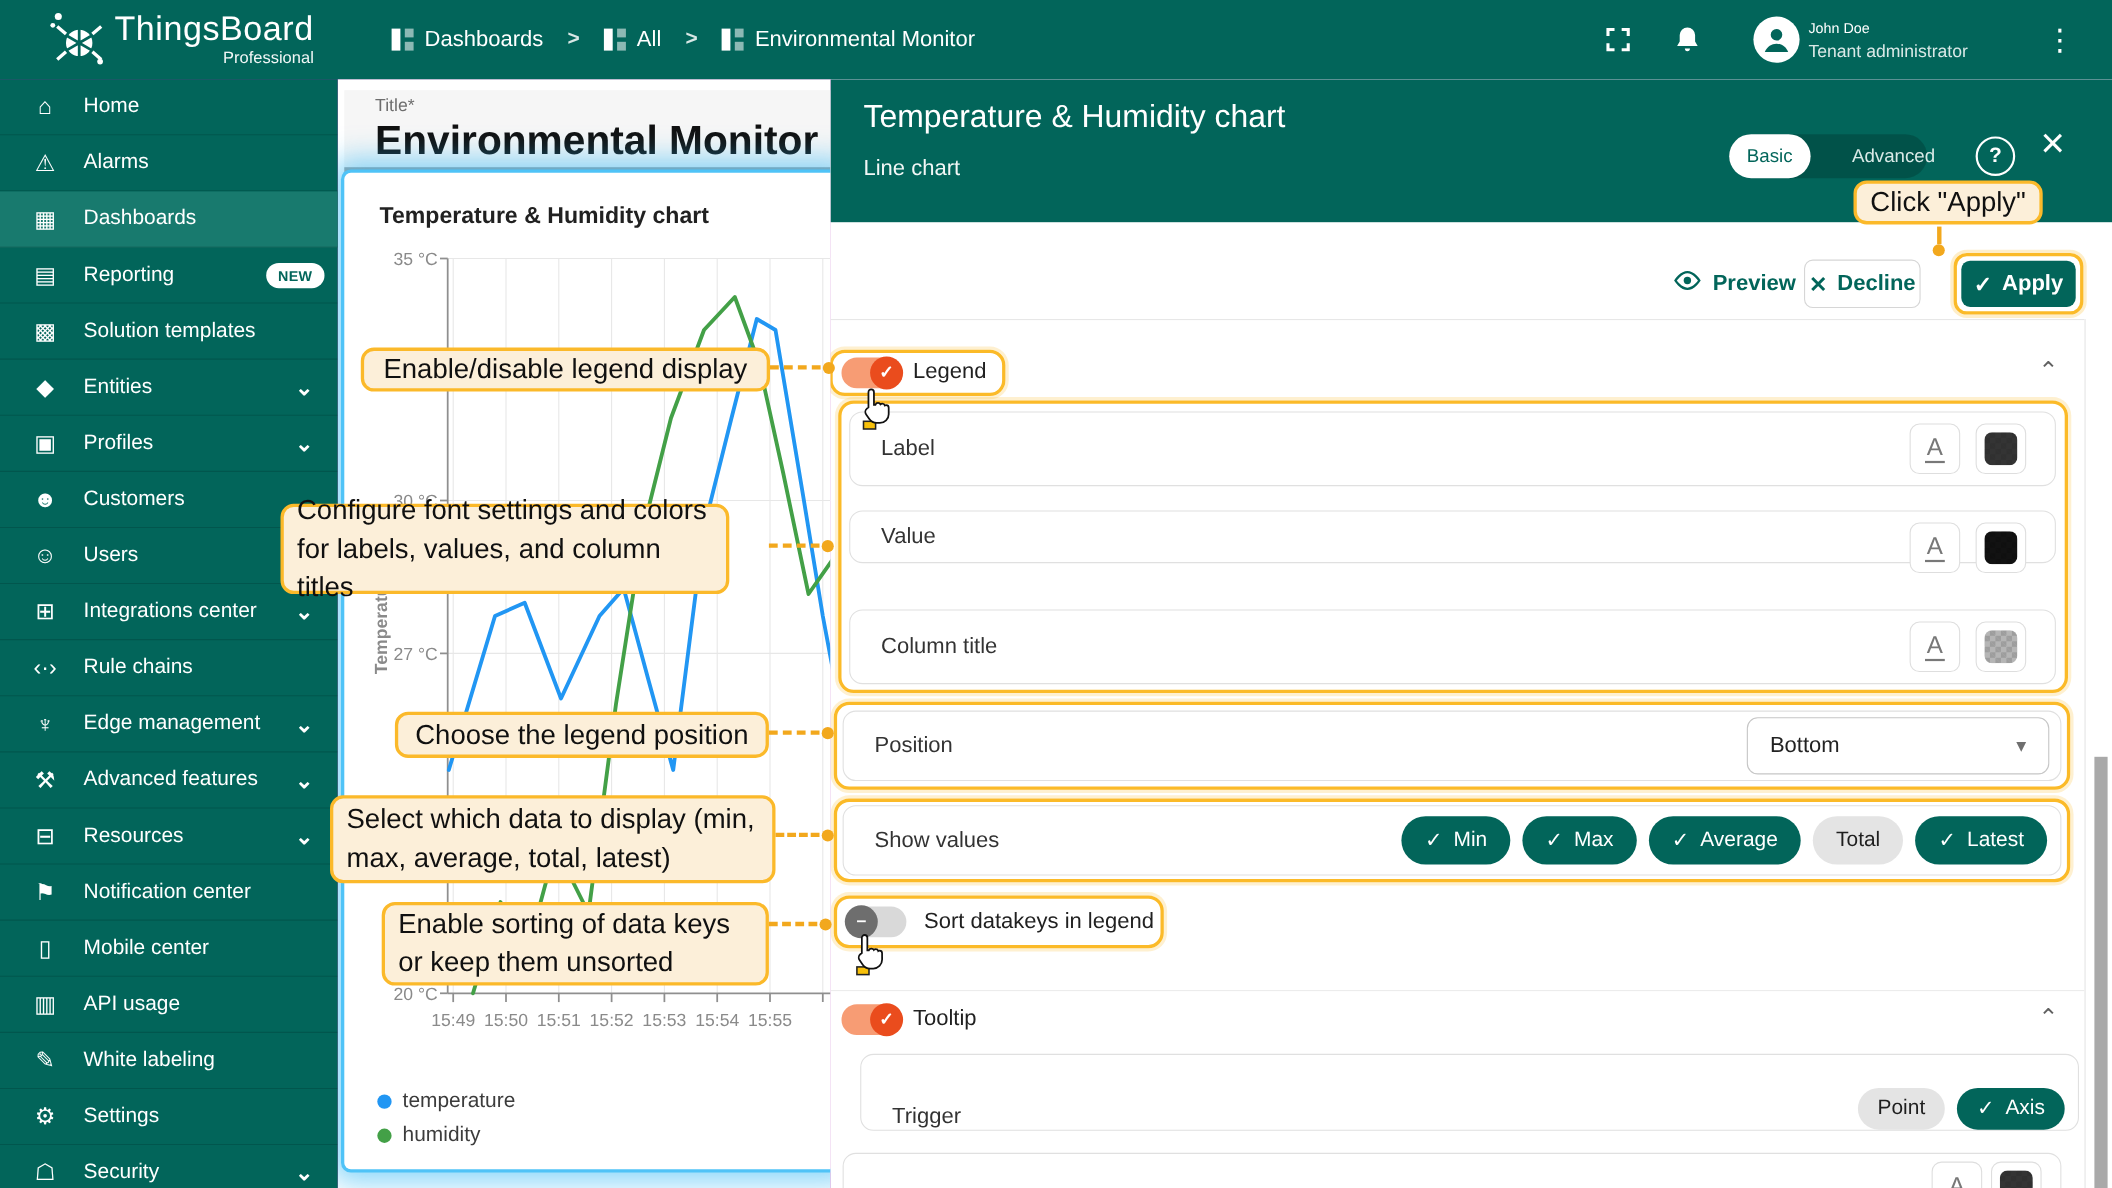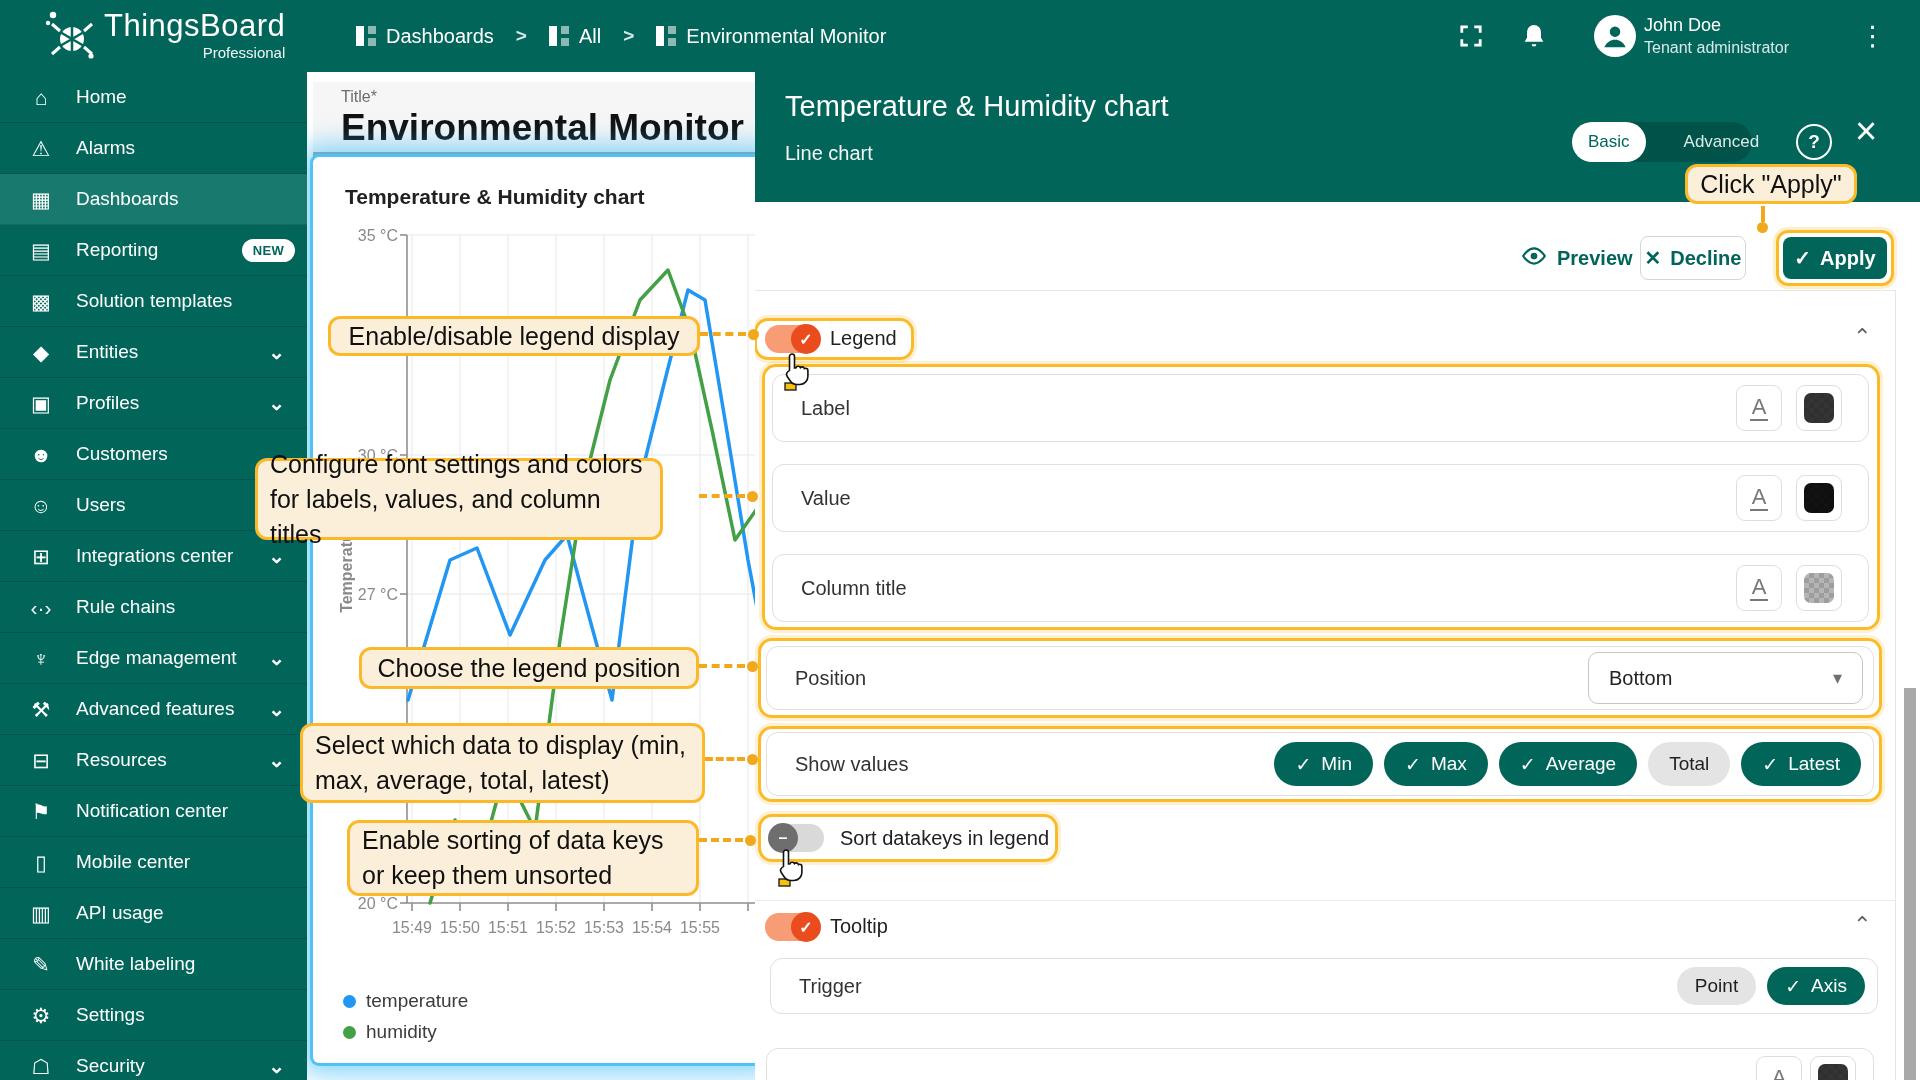--- a/index.html
+++ b/index.html
@@ -20,21 +20,21 @@
   .bc-ico i:nth-child(1){left:0;top:0;width:8px;height:20px;}
   .bc-ico i:nth-child(2){right:0;top:0;width:8px;height:8px;opacity:.55;}
   .bc-ico i:nth-child(3){right:0;bottom:0;width:8px;height:8px;opacity:.55;}
   .hdr-right{position:absolute;right:0;top:0;height:72px;display:flex;align-items:center;}
   .hdr-ico{color:#fff;display:flex;align-items:center;justify-content:center;cursor:pointer;}
   .fullscreen-ico{position:absolute;right:436px;}
   .bell-ico{position:absolute;right:372px;}
   .avatar{position:absolute;right:284px;width:42px;height:42px;border-radius:50%;background:#fff;
           display:flex;align-items:center;justify-content:center;cursor:pointer;}
   .user-block{position:absolute;right:96px;width:180px;color:#fff;cursor:pointer;}
-  .user-name{font-size:18px;line-height:23px;}
+  .user-name{font-size:13px;line-height:23px;}
   .user-role{font-size:16px;line-height:21px;opacity:.85;}
   .kebab{position:absolute;right:34px;font-size:27px;color:#fff;cursor:pointer;}
   
   .sidebar{position:absolute;left:0;top:72px;width:307px;height:1008px;background:#02655A;z-index:3;overflow:hidden;}
   .nav-item{position:relative;height:50px;display:flex;align-items:center;gap:22px;padding-left:28px;
             border-bottom:1px solid rgba(0,0,0,.14);color:#fff;font-size:19px;font-weight:500;cursor:pointer;}
   .nav-item.selected{background:#187A6E;}
   .nav-ico{width:26px;text-align:center;font-size:21px;line-height:1;}
   .nav-chev{position:absolute;right:22px;top:13px;font-size:20px;font-weight:700;}
   .nav-badge{position:absolute;right:12px;background:#fff;color:#02655A;font-size:13px;font-weight:700;
@@ -402,21 +402,21 @@
           <span class="plabel">Label</span>
         </div>
         <div class="sqbtn" style="left: 981px; top: 313px;">
           <span class="fontglyph">A</span>
         </div>
         <div class="sqbtn" style="left: 1041px; top: 313px;">
           <span class="swatch">
             <span class="ov" style="background: rgba(35, 35, 35, 0.92);"></span>
           </span>
         </div>
-        <div class="prow" style="left: 17px; top: 392px; width: 1097px; height: 68px;">
+        <div class="prow" style="left: 17px; top: 392px; width: 1097px; height: 48px;">
           <span class="plabel">Value</span>
         </div>
         <div class="sqbtn" style="left: 981px; top: 403px;">
           <span class="fontglyph">A</span>
         </div>
         <div class="sqbtn" style="left: 1041px; top: 403px;">
           <span class="swatch">
             <span class="ov" style="background: rgba(5, 5, 5, 0.95);"></span>
           </span>
         </div>
@@ -475,21 +475,21 @@
     <div class="sec-title" style="left:85px;top:755px;font-weight:400;">Sort datakeys in legend</div>
 
     <div class="panel-divider" style="top:828px;"></div>
 
     <div class="toggle on" style="left:10px;top:841px;">
       <span class="thumb">✓</span>
     </div>
     <div class="sec-title" style="left:75px;top:843px;">Tooltip</div>
     <span class="sec-chev" style="top:838px;">⌄</span>
 
-    <div class="prow" style="left:15px;top:886px;width:1108px;height:56px;">
+    <div class="prow" style="left:27px;top:886px;width:1108px;height:70px;align-items:flex-end;">
       <span class="plabel">Trigger</span>
       <div class="chips small">
           <span class="chip off">
             <span>Point</span>
           </span>
           <span class="chip on">
             <span>✓</span>
             <span>Axis</span>
           </span>
         </div>

